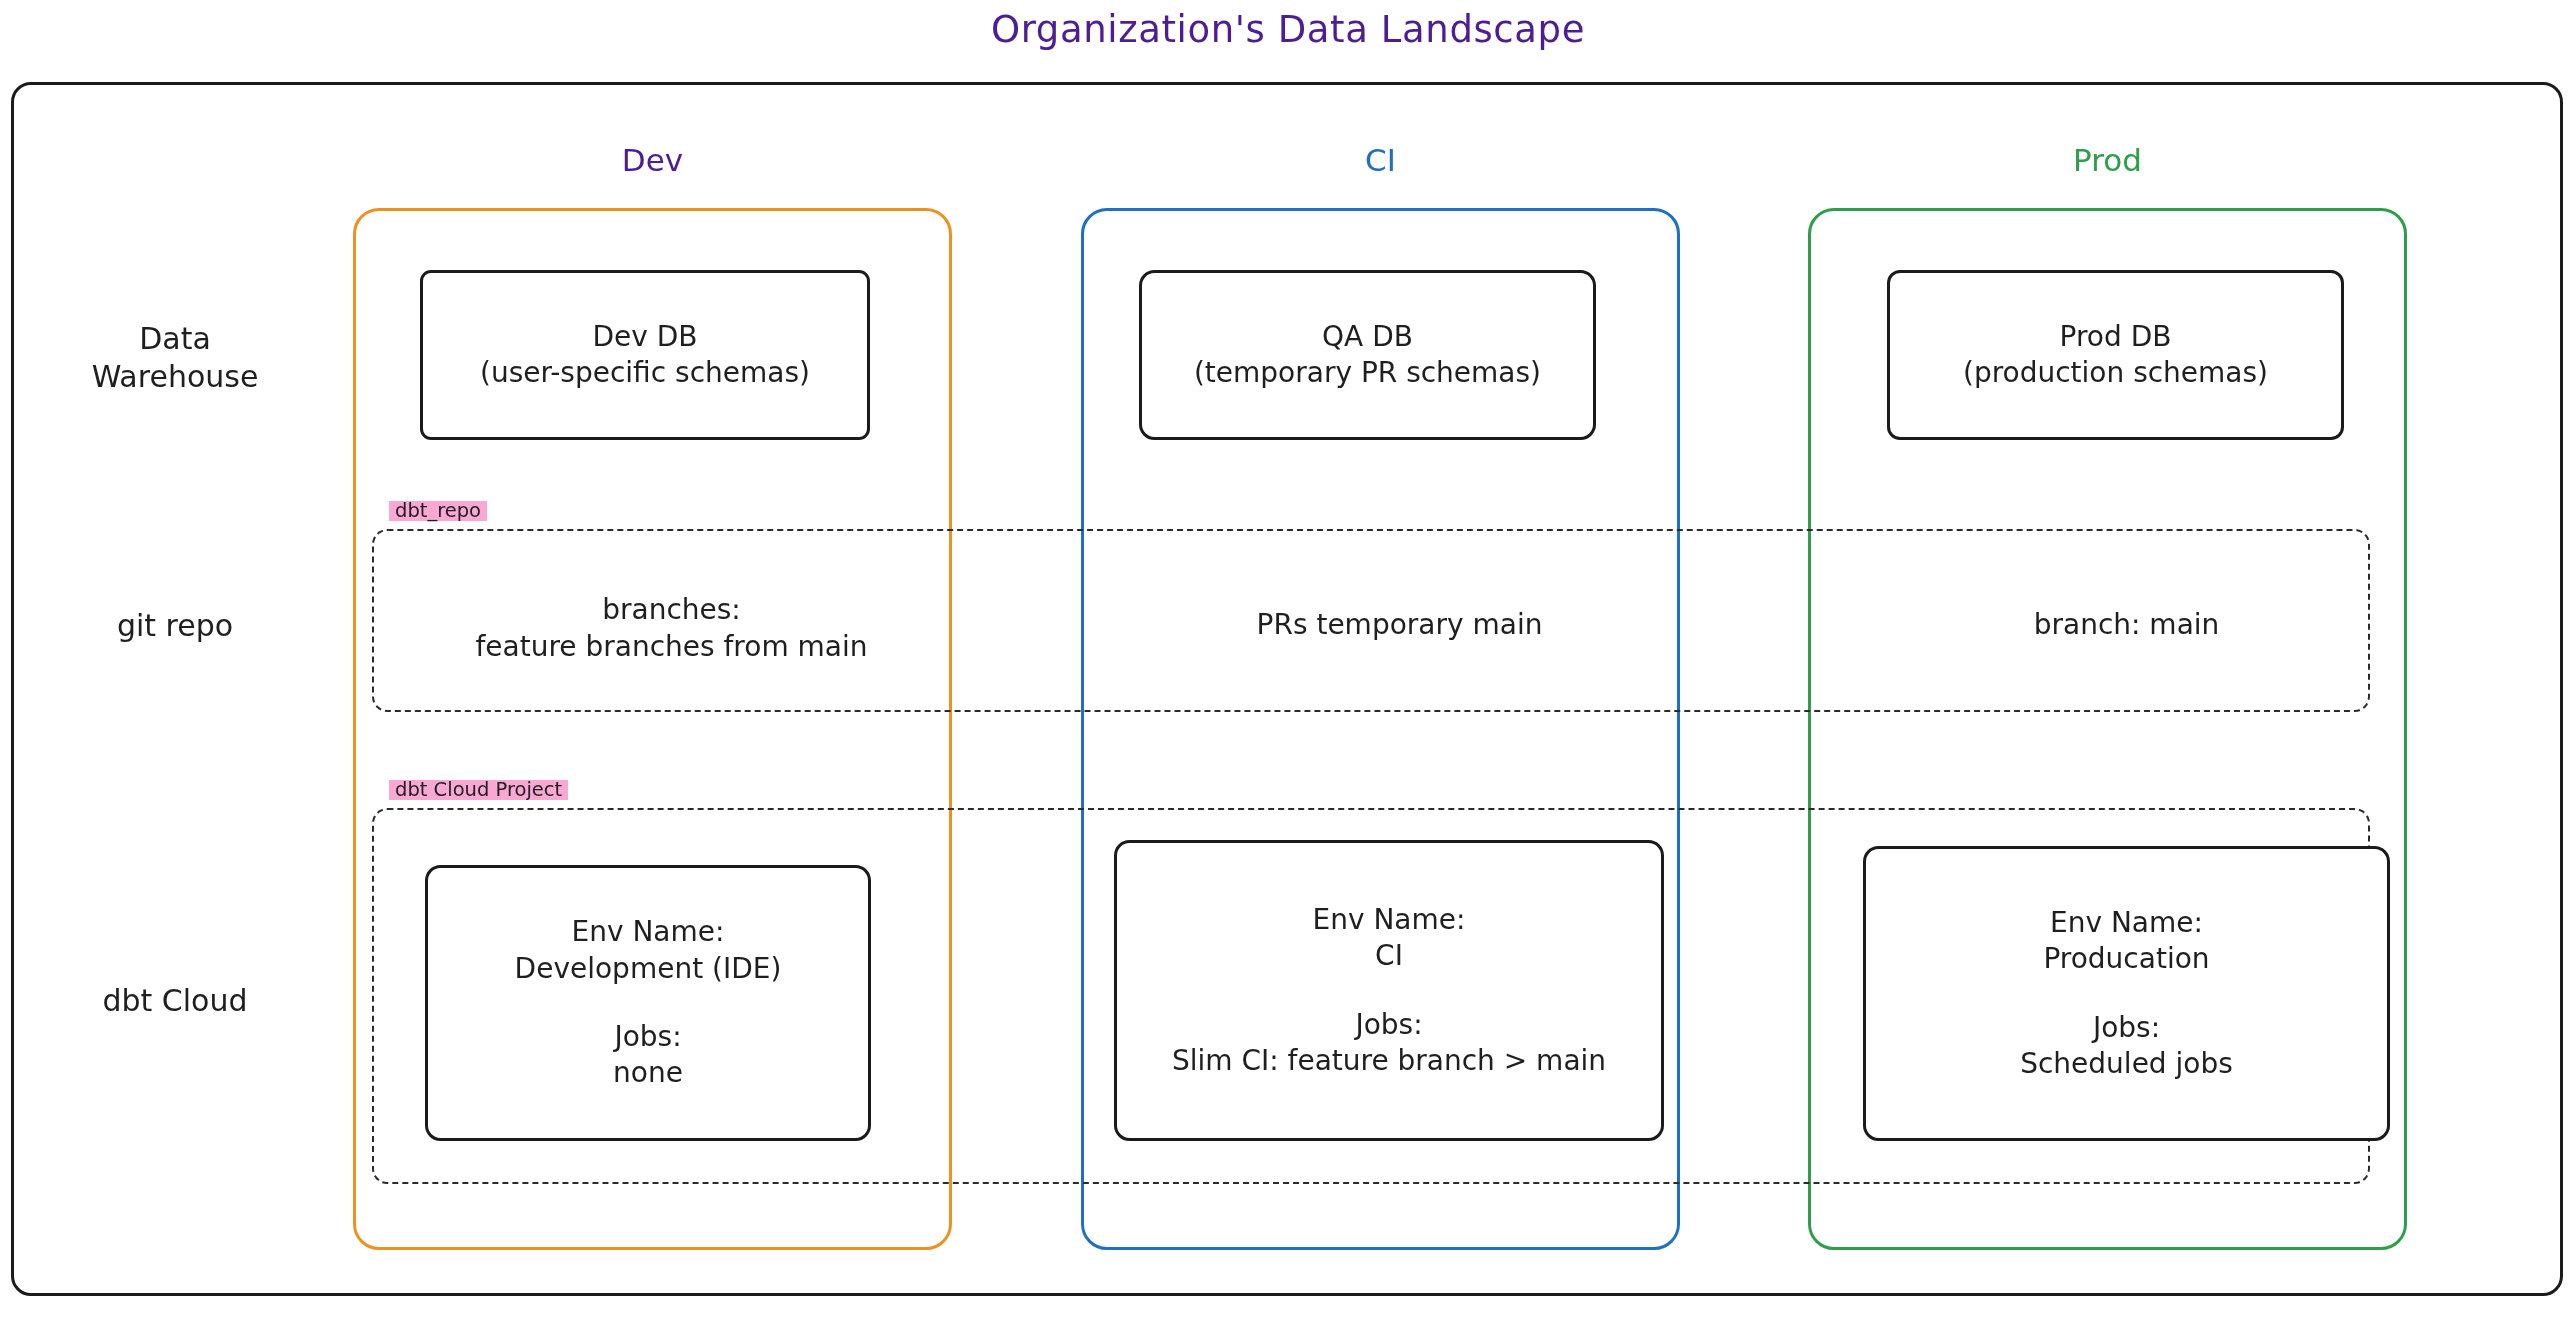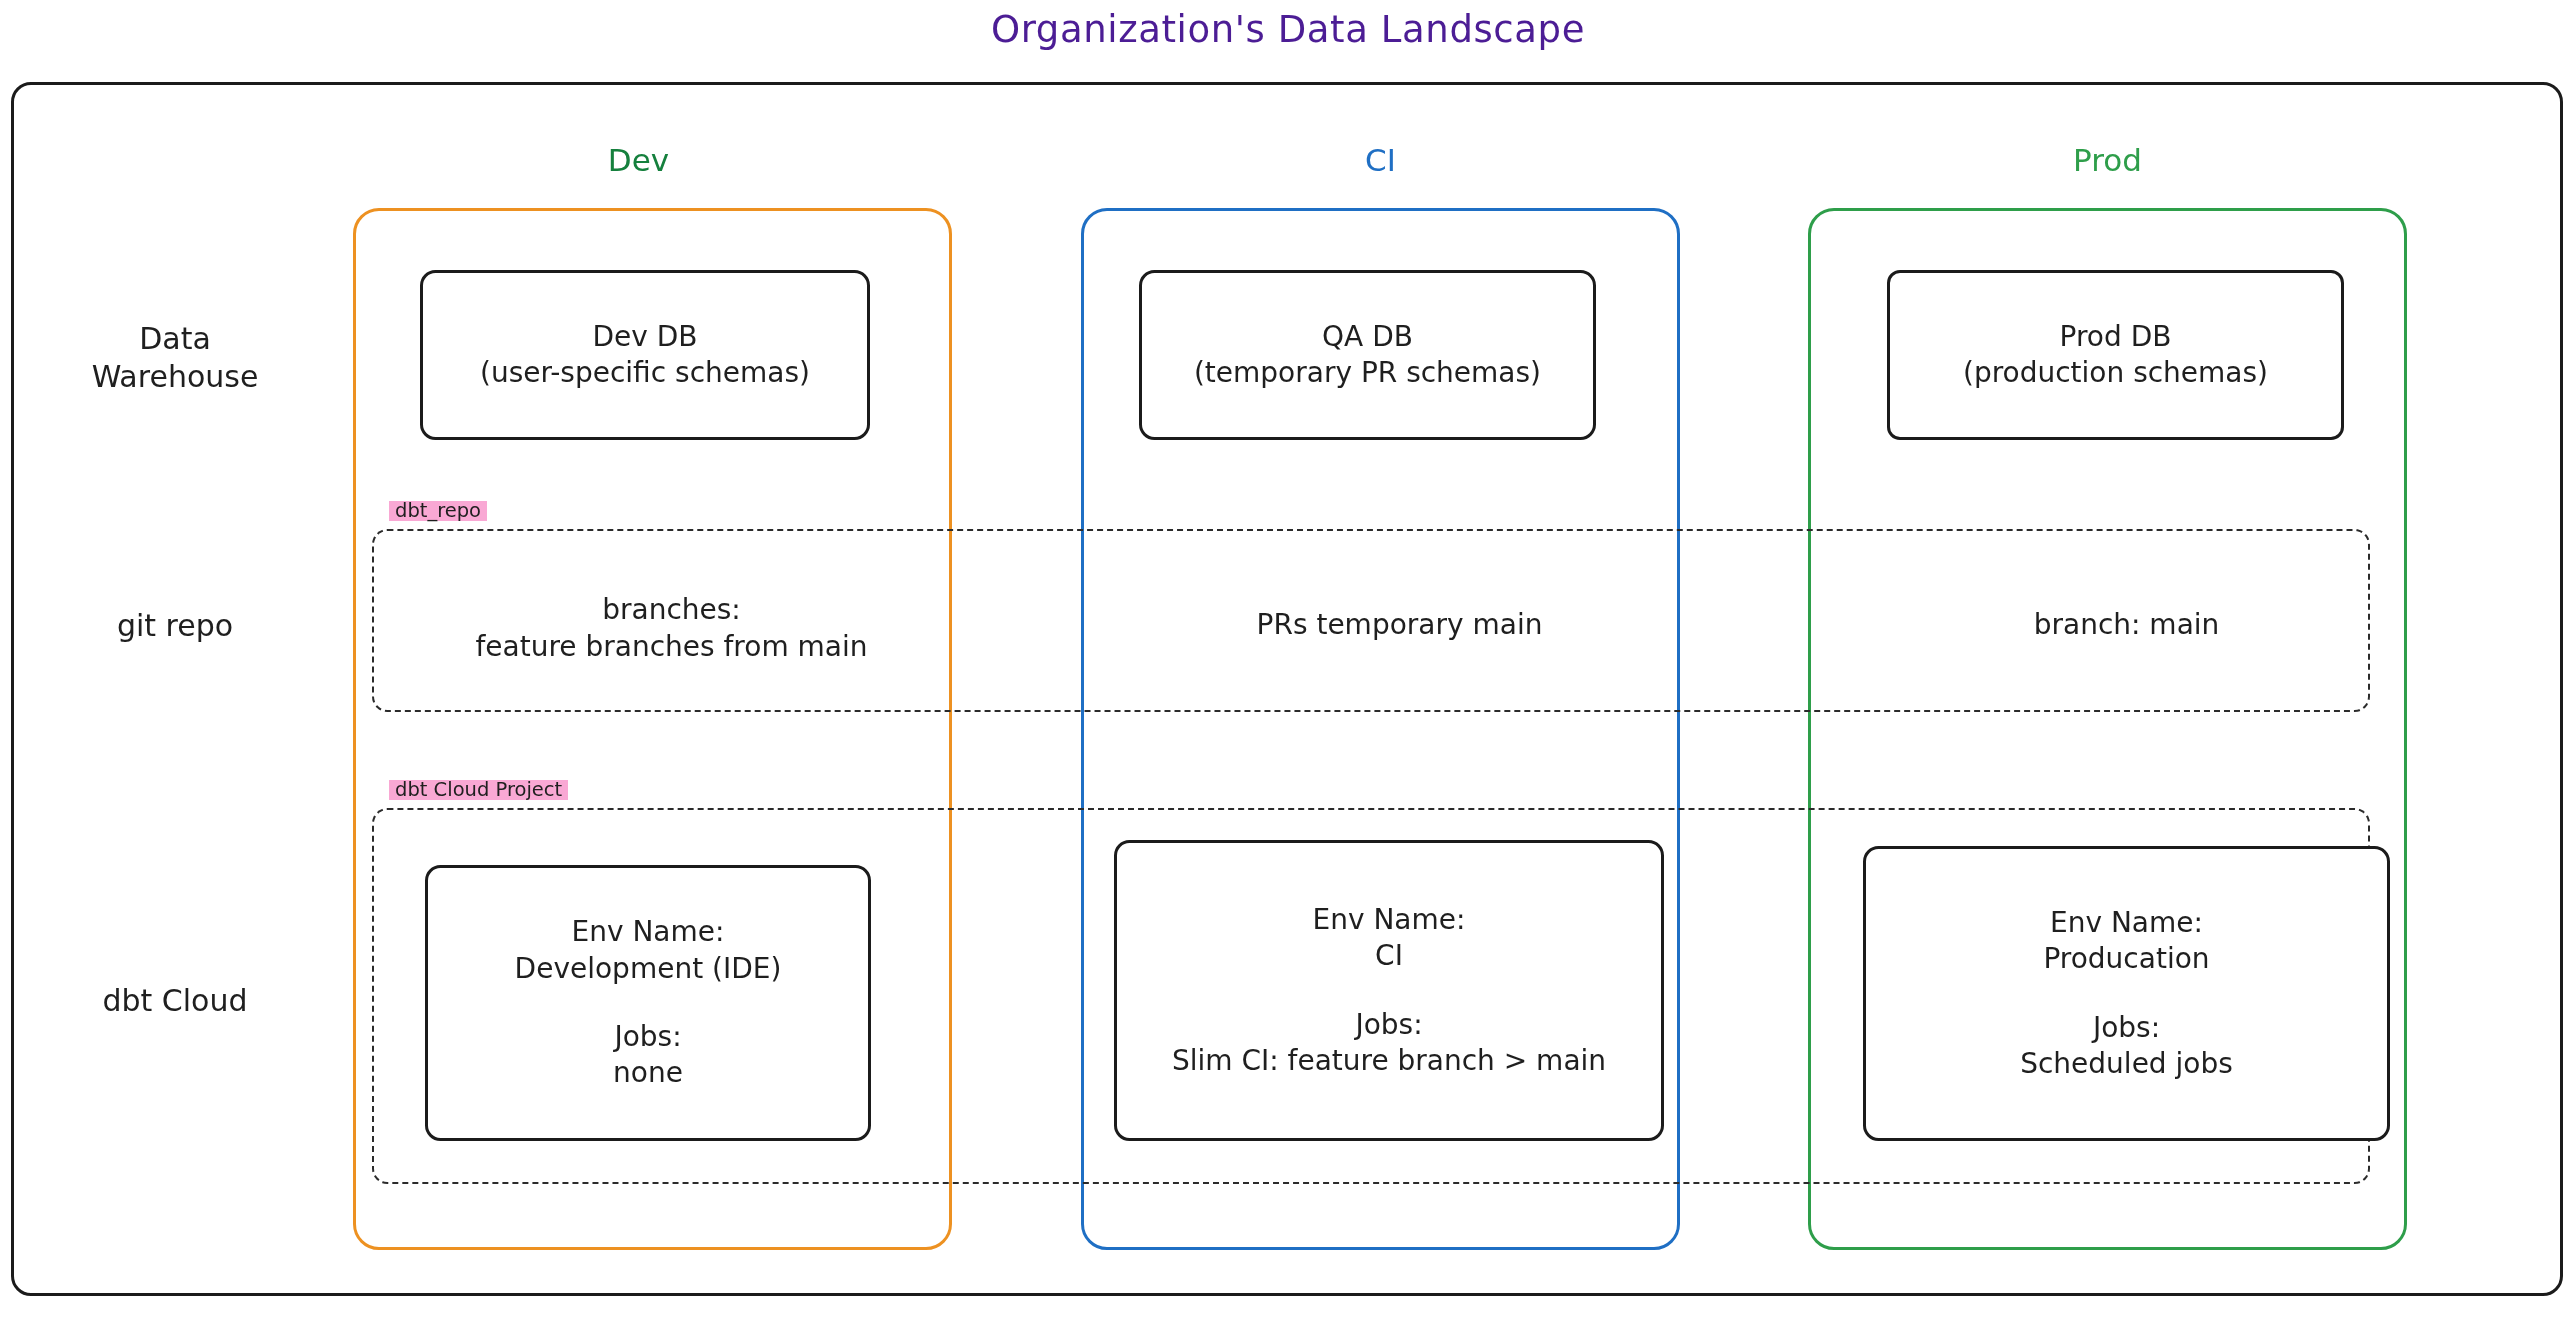--- a/index.html
+++ b/index.html
@@ -50,21 +50,21 @@
 
   
   .column-header {
     position: absolute;
     top: 145px;
     font-size: 31px;
     text-align: center;
     white-space: nowrap;
     line-height: 1;
   }
-  #col-header-dev  { left: 339px;  width: 599px; color: #15803d; }
+  #col-header-dev  { left: 353px;  width: 599px; color: #4c1d95; }
   #col-header-ci   { left: 1081px; width: 599px; color: #1F6FC4; }
   #col-header-prod { left: 1808px; width: 599px; color: #2E9E4A; }
 
   
   .env-column {
     position: absolute;
     top: 208px;
     width: 599px;
     height: 1042px;
     border: 3.6px solid #000;
@@ -139,21 +139,21 @@
     color: #1f1f1f;
   }
   .card-line {
     font-size: 28px;
     line-height: 1.30;
     white-space: nowrap;
   }
   .card-gap { height: 32px; }
 
   
-  #card-db-dev  { left: 420px;  top: 270px; width: 450px;  height: 170px; }
+  #card-db-dev  { left: 420px;  top: 270px; width: 450px;  height: 170px; border-radius: 11px; }
   #card-db-ci   { left: 1139px; top: 270px; width: 457px;  height: 170px; }
   #card-db-prod { left: 1887px; top: 270px; width: 457px;  height: 170px; border-radius: 13px; }
 
   
   #card-env-dev  { left: 425px;  top: 865px; width: 446px;  height: 276px; }
   #card-env-ci   { left: 1114px; top: 840px; width: 550px;  height: 301px; }
   #card-env-prod { left: 1863px; top: 846px; width: 527px;  height: 295px; }
 
   
   .text-cell {

